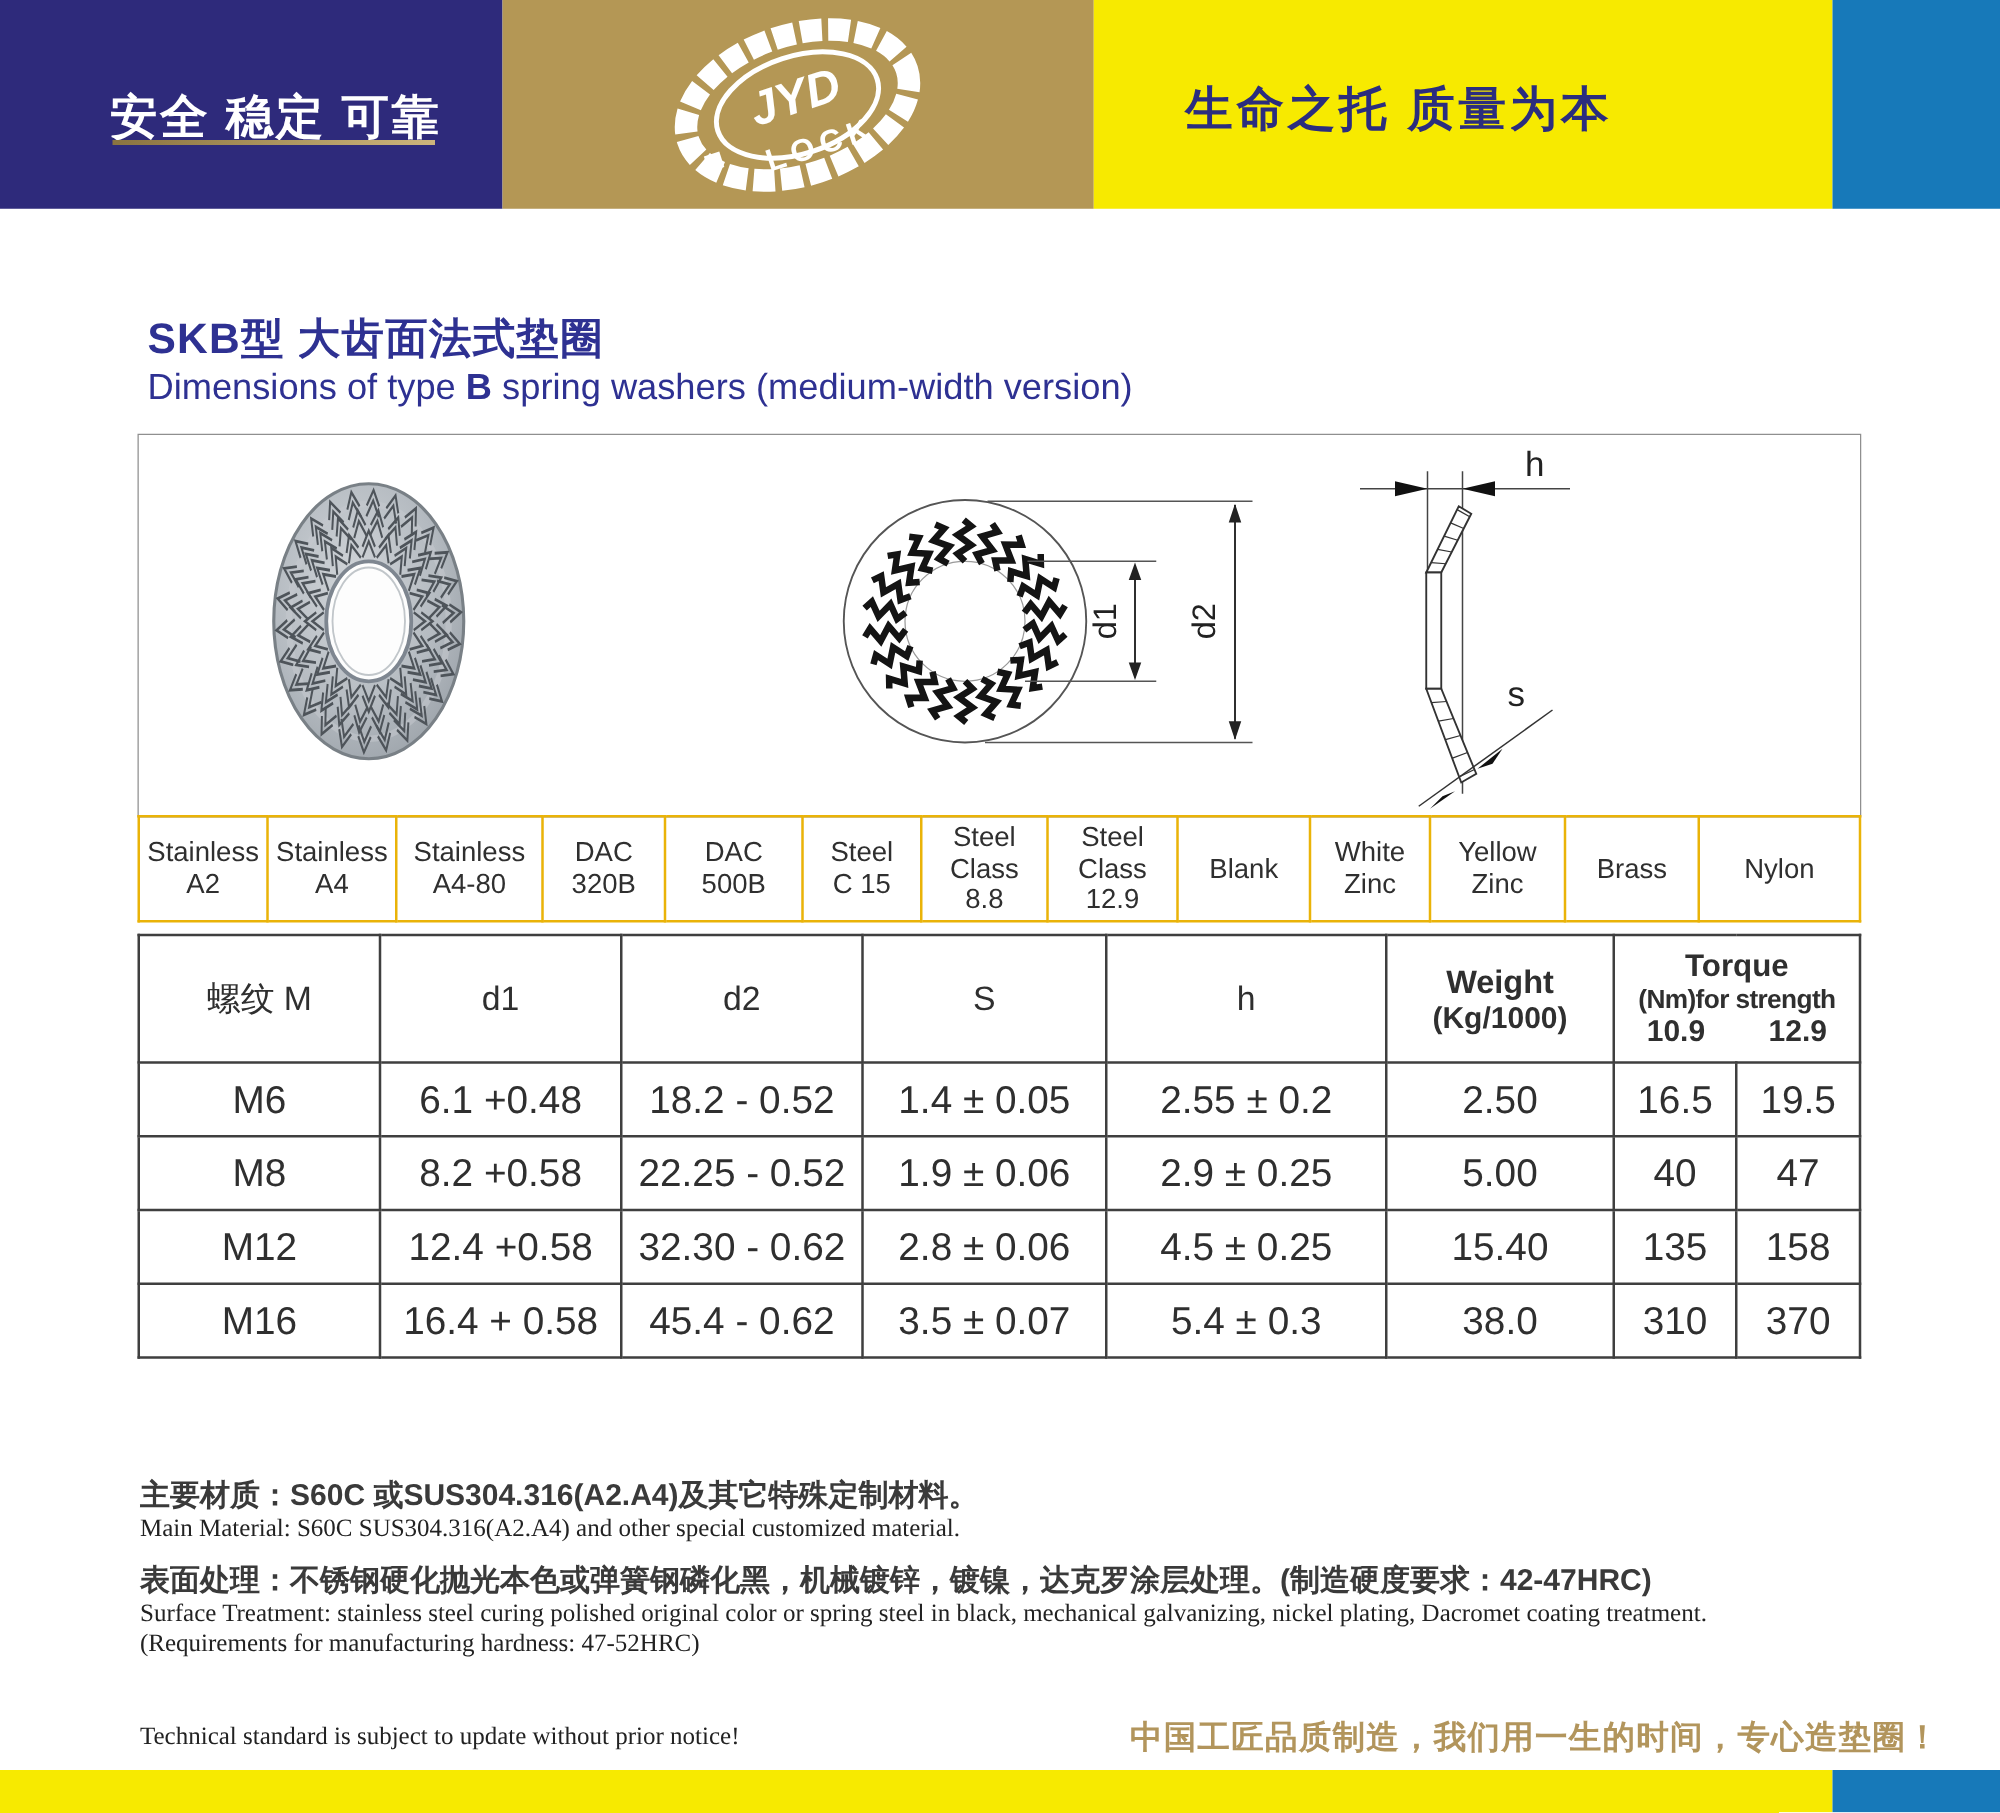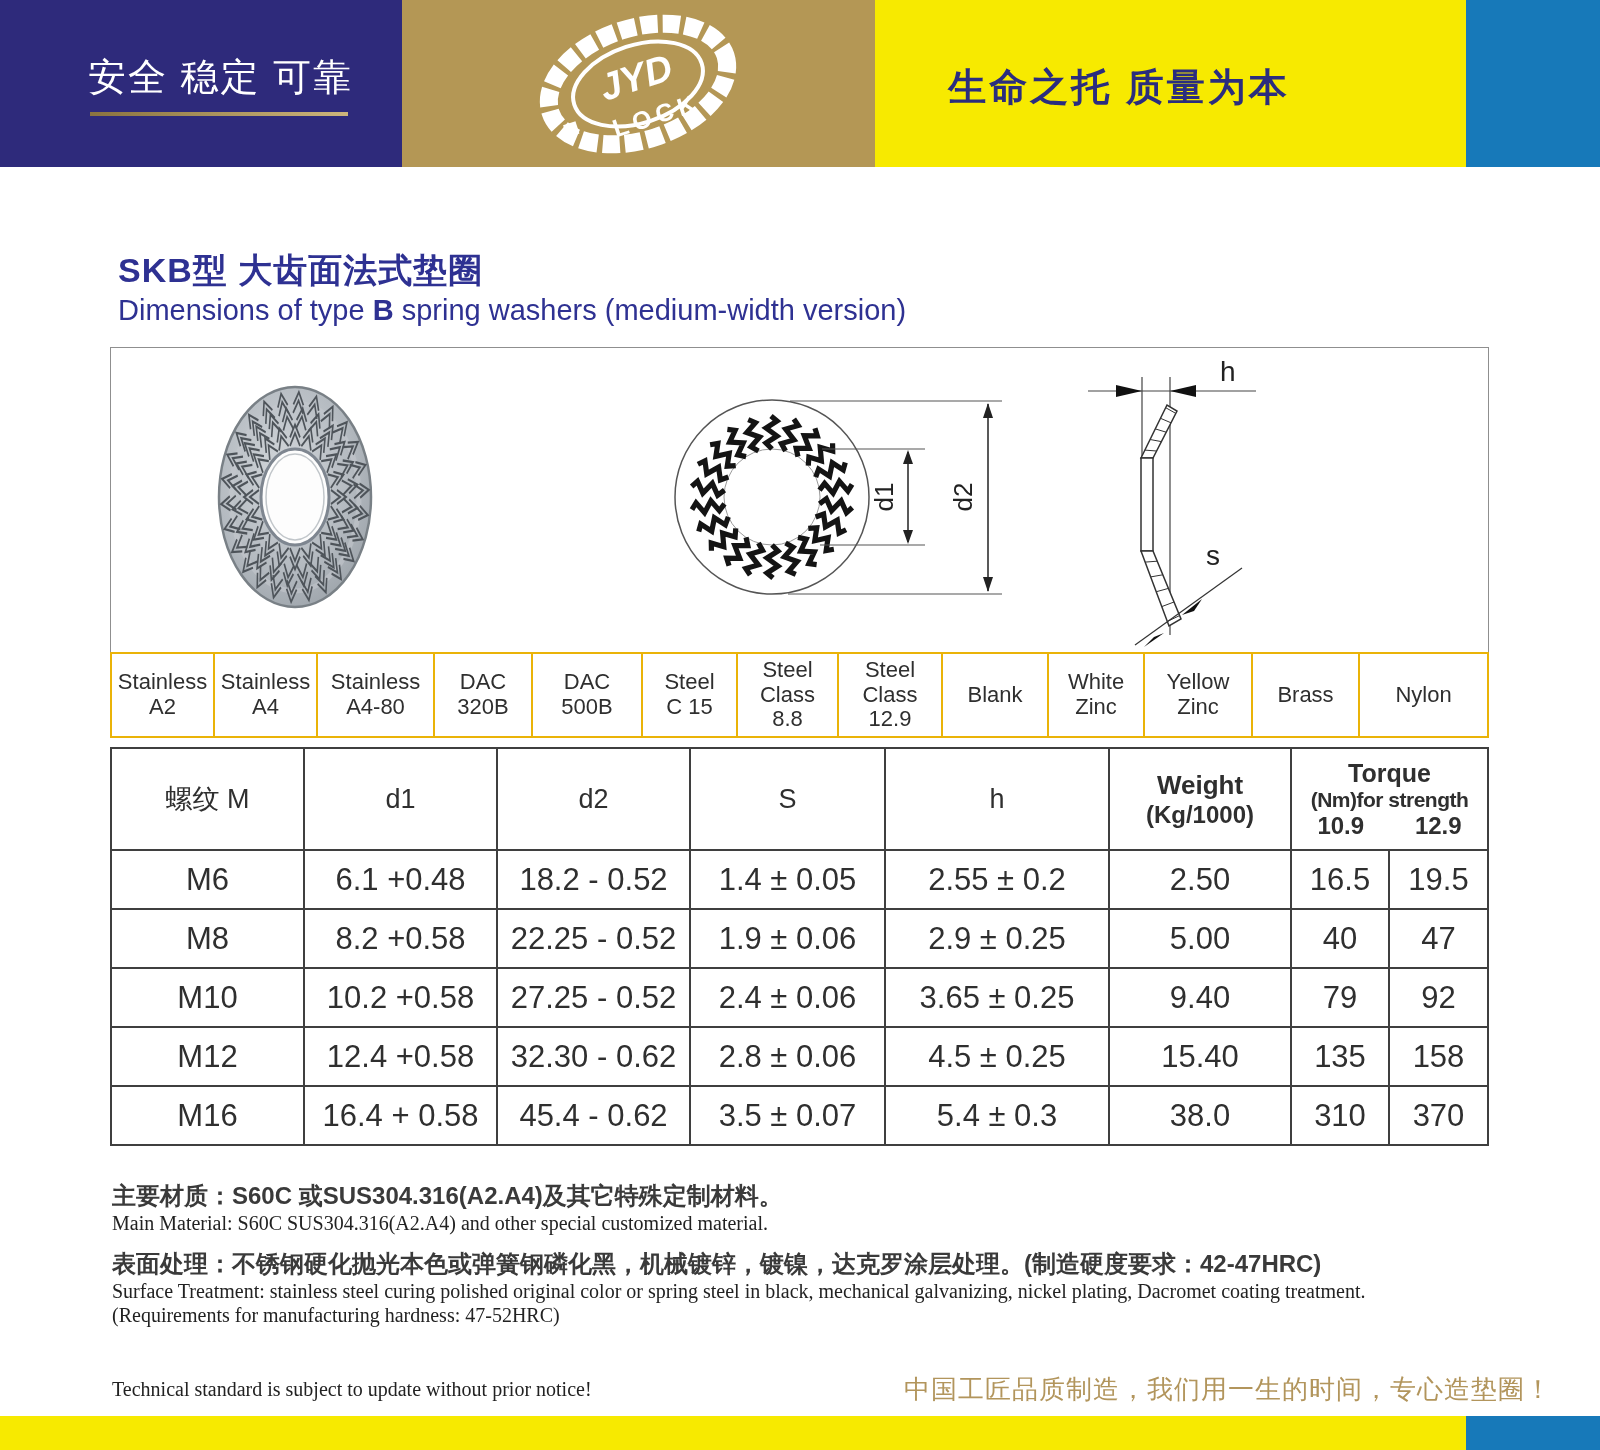--- a/index.html
+++ b/index.html
@@ -4,21 +4,21 @@
 <style>
   html,body{margin:0;padding:0;background:#fff;}
   #page{position:relative;width:1600px;height:1450px;background:#fff;overflow:hidden;
         font-family:"Liberation Sans",sans-serif;color:#2f2f2f;}
   .abs{position:absolute;}
   
   .hdr-navy{left:0;top:0;width:402px;height:167px;background:#2e2a7b;}
   .hdr-gold{left:402px;top:0;width:473px;height:167px;background:#b49755;}
   .hdr-yellow{left:875px;top:0;width:591px;height:167px;background:#f7ea00;}
   .hdr-blue{left:1466px;top:0;width:134px;height:167px;background:#1779b9;}
-  .hdr-left-text{left:88px;top:52px;width:280px;color:#fff;font-size:38px;font-weight:400;letter-spacing:2px;}
+  .hdr-left-text{left:88px;top:68px;width:280px;color:#fff;font-size:38px;font-weight:700;letter-spacing:2px;}
   .hdr-underline{left:90px;top:112px;width:258px;height:4px;background:linear-gradient(90deg,#8a7340,#cdb57c);}
   .hdr-right-text{left:875px;top:62px;width:488px;text-align:center;color:#2b2d7e;font-size:38px;font-weight:700;letter-spacing:3px;}
   
   .title-cn{left:118px;top:248px;font-size:34px;font-weight:600;color:#2e3192;letter-spacing:1px;}
   .title-en{left:118px;top:294px;font-size:29px;color:#2e3192;}
   .title-en b{font-weight:700;}
   
   .fig-box{left:110px;top:347px;width:1377px;height:305px;border:1px solid #8f8f8f;background:#fff;}
   
   .mat-table{left:110px;top:652px;width:1377px;border-collapse:collapse;table-layout:fixed;}
@@ -31,21 +31,21 @@
   .spec-table th{height:100px;font-size:27px;font-weight:400;}
   .spec-table td{height:57px;font-size:31px;}
   .w1{font-size:26px;font-weight:700;}
   .w2{font-size:24px;font-weight:700;}
   .tq1{font-size:25px;font-weight:700;}
   .tq2{font-size:21px;font-weight:700;letter-spacing:-0.5px;}
   .tqg{display:flex;justify-content:space-around;font-size:24px;font-weight:700;}
   
   .note-cn{font-size:24px;font-weight:700;color:#3a3a3a;}
   .note-en{font-family:"Liberation Serif",serif;font-size:20px;color:#222;}
-  .slogan{right:48px;top:1372px;font-size:26px;font-weight:400;color:#b2955c;letter-spacing:1px;}
+  .slogan{right:48px;top:1372px;font-size:26px;font-weight:700;color:#b2955c;letter-spacing:1px;}
   
   .bar-yellow{left:0;top:1416px;width:1466px;height:34px;background:#f7ea00;}
   .bar-blue{left:1466px;top:1416px;width:134px;height:34px;background:#1779b9;}
   svg text{font-family:"Liberation Sans",sans-serif;}
 </style>
 </head>
 <body>
 
 <div id="page">
 
@@ -354,30 +354,20 @@
       <td>M8</td>
       <td>8.2 +0.58</td>
       <td>22.25 - 0.52</td>
       <td>1.9 ± 0.06</td>
       <td>2.9 ± 0.25</td>
       <td>5.00</td>
       <td>40</td>
       <td>47</td>
     </tr>
     <tr>
-      <td>M10</td>
-      <td>10.2 +0.58</td>
-      <td>27.25 - 0.52</td>
-      <td>2.4 ± 0.06</td>
-      <td>3.65 ± 0.25</td>
-      <td>9.40</td>
-      <td>79</td>
-      <td>92</td>
-    </tr>
-    <tr>
       <td>M12</td>
       <td>12.4 +0.58</td>
       <td>32.30 - 0.62</td>
       <td>2.8 ± 0.06</td>
       <td>4.5 ± 0.25</td>
       <td>15.40</td>
       <td>135</td>
       <td>158</td>
     </tr>
     <tr>

